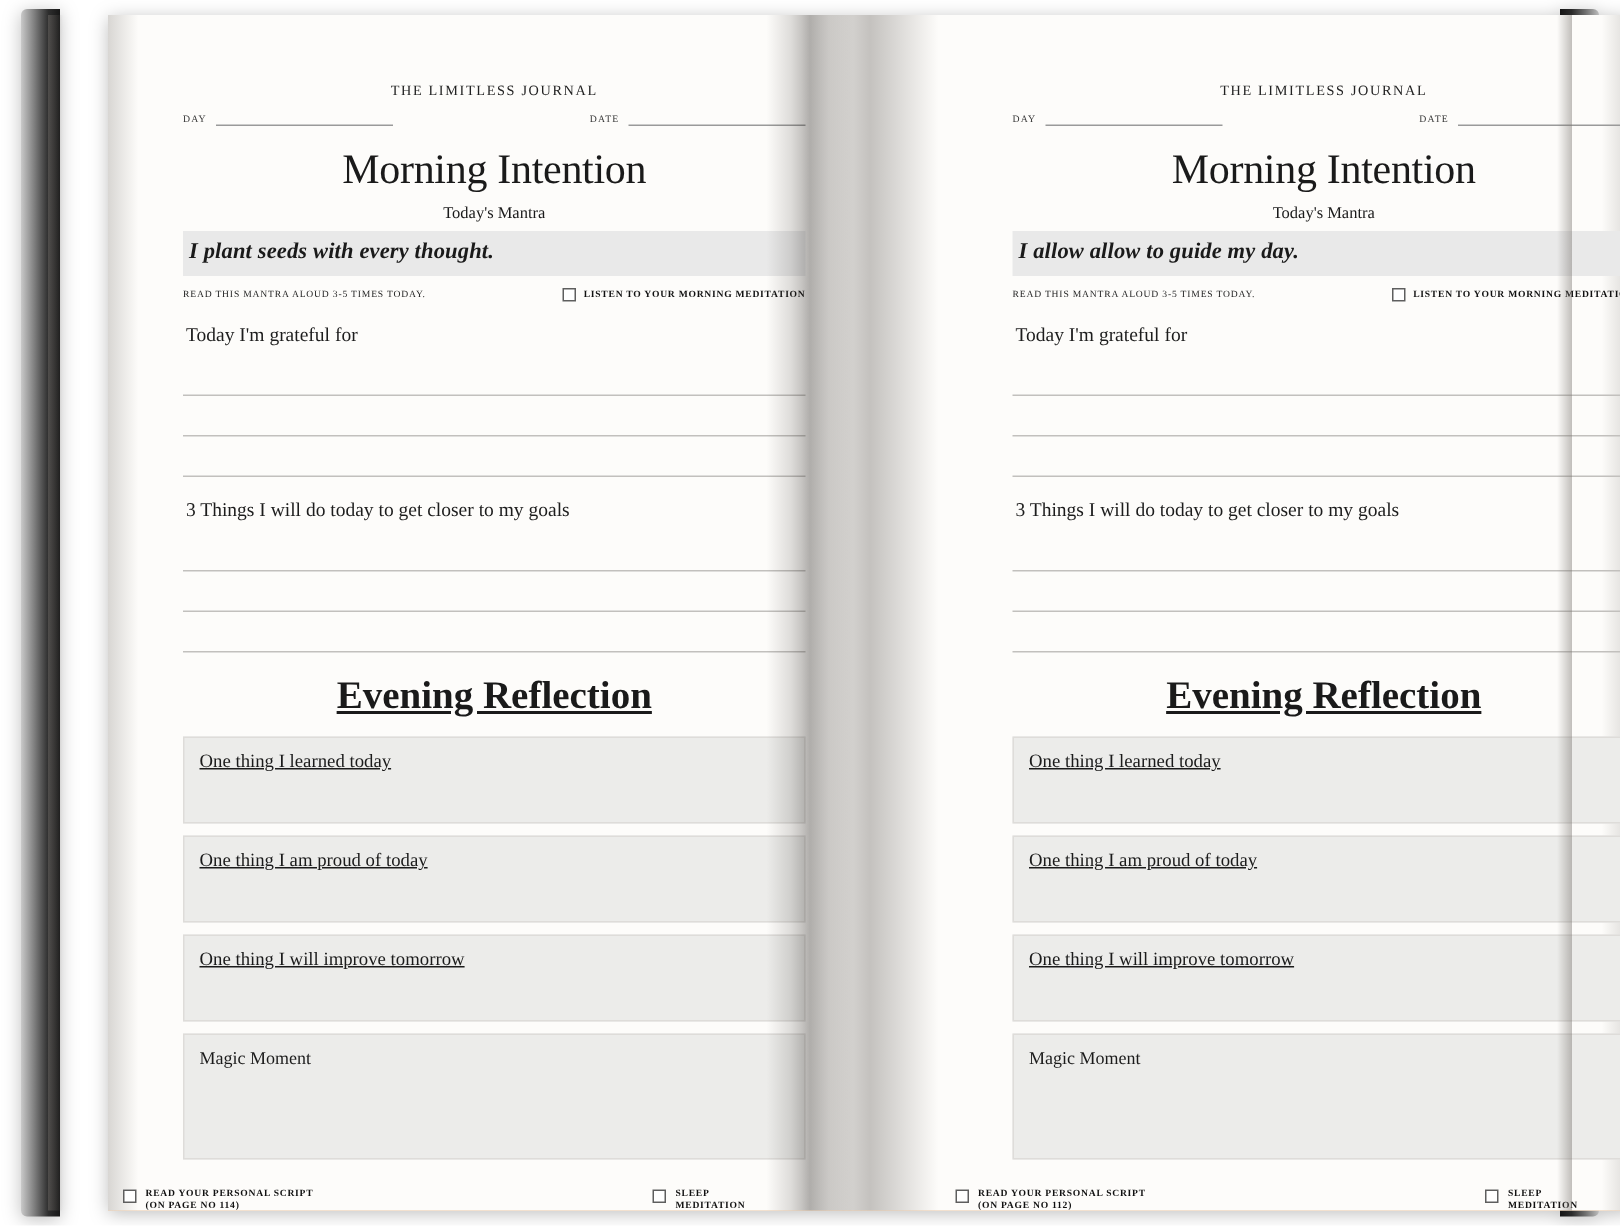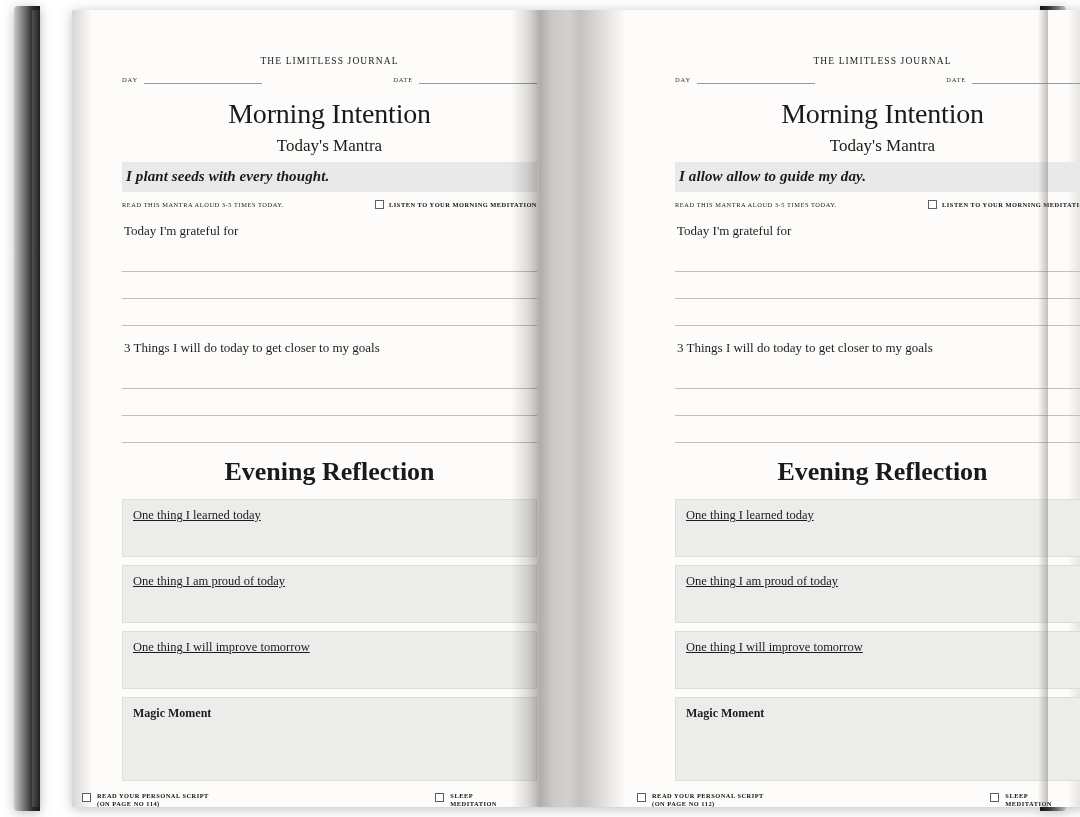--- a/index.html
+++ b/index.html
@@ -137,21 +137,21 @@
     text-align: center;
     font-size: 28px;
     font-weight: normal;
     letter-spacing: -0.2px;
     margin: 2px 0 6px 0;
     font-family: "Liberation Serif", serif;
   }
 
   .mantra-label {
     text-align: center;
-    font-size: 17px;
+    font-size: 11px;
     margin: 2px 0 6px 0;
   }
 
   .mantra-box {
     background: #e9e9e9;
     text-align: left;
     font-style: italic;
     font-weight: bold;
     font-size: 15px;
     padding: 6px 4px 7px 4px;
@@ -203,34 +203,35 @@
     border-bottom: 1px solid #c2c0bd;
     height: 26px;
   }
 
   h2.section2 {
     text-align: center;
     font-size: 26px;
     font-weight: bold;
     margin: 12px 0 12px 0;
     font-family: "Liberation Serif", serif;
+    text-decoration: underline;
   }
 
   .grey-box {
     background: #ececea;
     border: 1px solid #dedcd9;
     padding: 8px 10px;
     margin-bottom: 8px;
     font-size: 12.5px;
     color: #1b1b1b;
   }
   .grey-box.h1box { height: 40px; text-decoration: underline; }
   .grey-box.tall { height: 66px; }
   .grey-box .boxlabel-bold {
-    font-weight: bold;
+    font-weight: normal;
     font-size: 12px;
   }
 
   .footer-row {
     position: absolute;
     bottom: 38px;
     left: 0;
     width: 415px;
     display: flex;
     justify-content: space-between;

